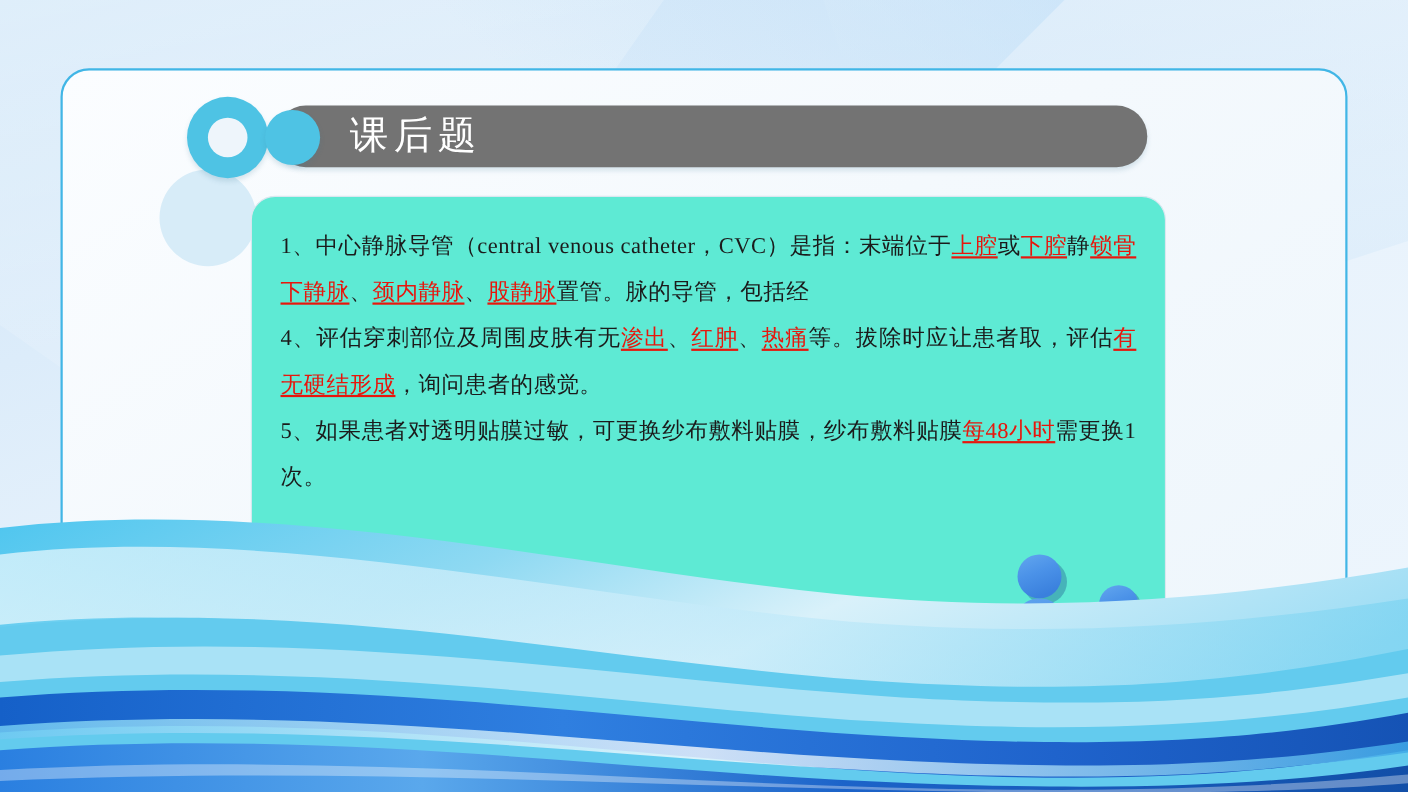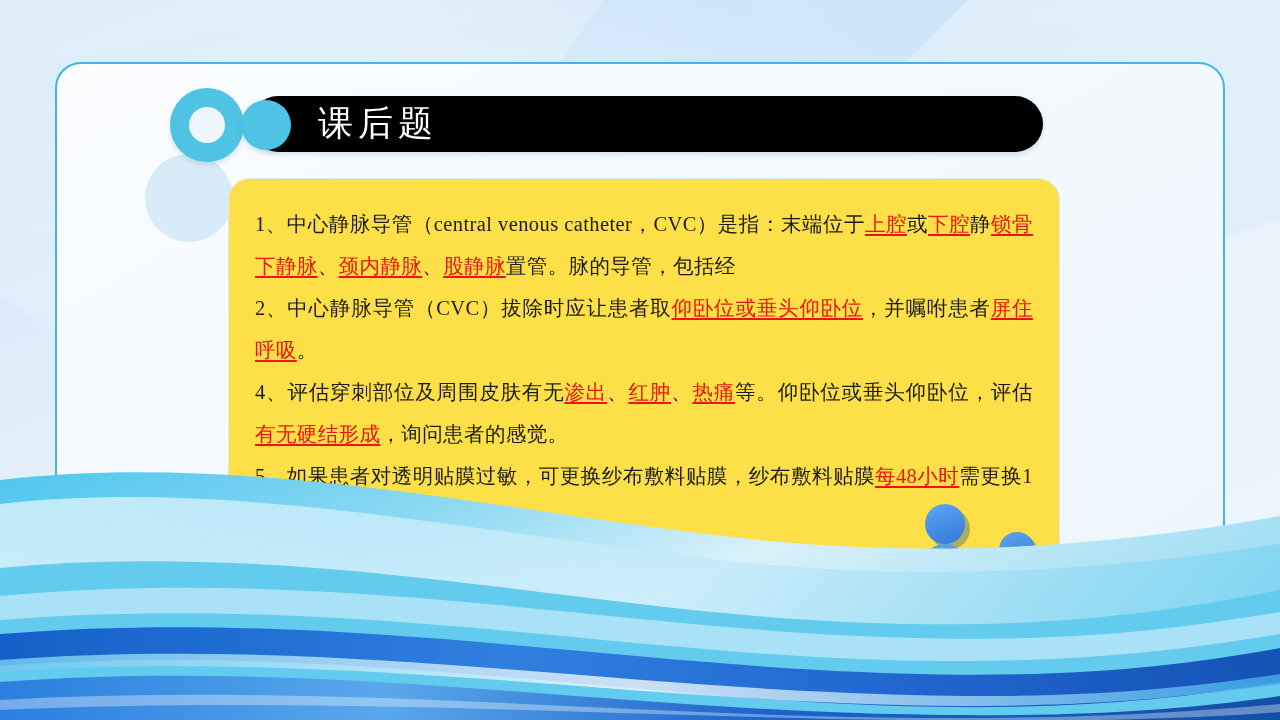--- a/index.html
+++ b/index.html
@@ -44,21 +44,21 @@
     box-sizing:border-box;
   }
   .panel-ghost{
     position:absolute;left:88px;top:90px;width:88px;height:88px;border-radius:50%;
     background:#d7ecf8;
   }
 
   
   .titlebar{
     position:absolute;left:250px;top:96px;width:793px;height:56px;
-    border-radius:28px;background:#000000;
+    border-radius:28px;background:#737373;
     box-shadow:0 3px 5px rgba(60,120,150,.18);
   }
   .title-text{
     position:absolute;left:68px;top:50%;transform:translateY(-52%);
     color:#ffffff;font-size:35px;letter-spacing:5px;
     font-family:"Liberation Serif","DejaVu Serif",serif;
     white-space:nowrap;
   }
   .ring{
     position:absolute;left:170px;top:88px;width:74px;height:74px;border-radius:50%;
@@ -70,21 +70,21 @@
     border-radius:50%;background:#eef5fb;
   }
   .dot-mid{
     position:absolute;left:241px;top:100px;width:50px;height:50px;border-radius:50%;
     background:#4ec3e4;box-shadow:0 3px 5px rgba(60,120,150,.18);
   }
 
   
   .card{
     position:absolute;left:228px;top:178px;width:832px;height:442px;
-    background:#fde047;border:1px solid #dbe7f0;border-radius:22px;
+    background:#5eead4;border:1px solid #dbe7f0;border-radius:22px;
     box-sizing:border-box;
     padding:24px 26px 10px 26px;
   }
   .qlist{margin:0;padding:0;list-style:none;}
   .q{
     color:#1b1b1b;
     font-size:20.5px;
     line-height:42px;
     letter-spacing:.4px;
     font-family:"Liberation Serif","DejaVu Serif",serif;
@@ -117,22 +117,21 @@
 
   <div class="titlebar">
     <div class="title-text">课后题</div>
   </div>
   <div class="ring"></div>
   <div class="dot-mid"></div>
 
   <div class="card">
     <ul class="qlist" id="qlist">
         <li class="q"><span>1、</span><span class="plain">中心静脉导管（central venous catheter，CVC）是指：末端位于</span><span class="hl">上腔</span><span class="plain">或</span><span class="hl">下腔</span><span class="plain">静</span><span class="hl">锁骨下静脉</span><span class="plain">、</span><span class="hl">颈内静脉</span><span class="plain">、</span><span class="hl">股静脉</span><span class="plain">置管。脉的导管，包括经</span></li>
-        <li class="q"><span>2、</span><span class="plain">中心静脉导管（CVC）拔除时应让患者取</span><span class="hl">仰卧位或垂头仰卧位</span><span class="plain">，并嘱咐患者</span><span class="hl">屏住呼吸</span><span class="plain">。</span></li>
-        <li class="q"><span>4、</span><span class="plain">评估穿刺部位及周围皮肤有无</span><span class="hl">渗出</span><span class="plain">、</span><span class="hl">红肿</span><span class="plain">、</span><span class="hl">热痛</span><span class="plain">等。仰卧位或垂头仰卧位，评估</span><span class="hl">有无硬结形成</span><span class="plain">，询问患者的感觉。</span></li>
+        <li class="q"><span>4、</span><span class="plain">评估穿刺部位及周围皮肤有无</span><span class="hl">渗出</span><span class="plain">、</span><span class="hl">红肿</span><span class="plain">、</span><span class="hl">热痛</span><span class="plain">等。拔除时应让患者取，评估</span><span class="hl">有无硬结形成</span><span class="plain">，询问患者的感觉。</span></li>
         <li class="q"><span>5、</span><span class="plain">如果患者对透明贴膜过敏，可更换纱布敷料贴膜，纱布敷料贴膜</span><span class="hl">每48小时</span><span class="plain">需更换1次。</span></li>
       </ul>
   </div>
 
   <div class="people">
     <svg width="195" height="160" viewBox="0 0 195 160" xmlns="http://www.w3.org/2000/svg">
       <defs>
         <linearGradient id="figGrad" x1="0" y1="0" x2="0.4" y2="1">
           <stop offset="0%" stop-color="#63a7ef"></stop>
           <stop offset="50%" stop-color="#4b92e8"></stop>

